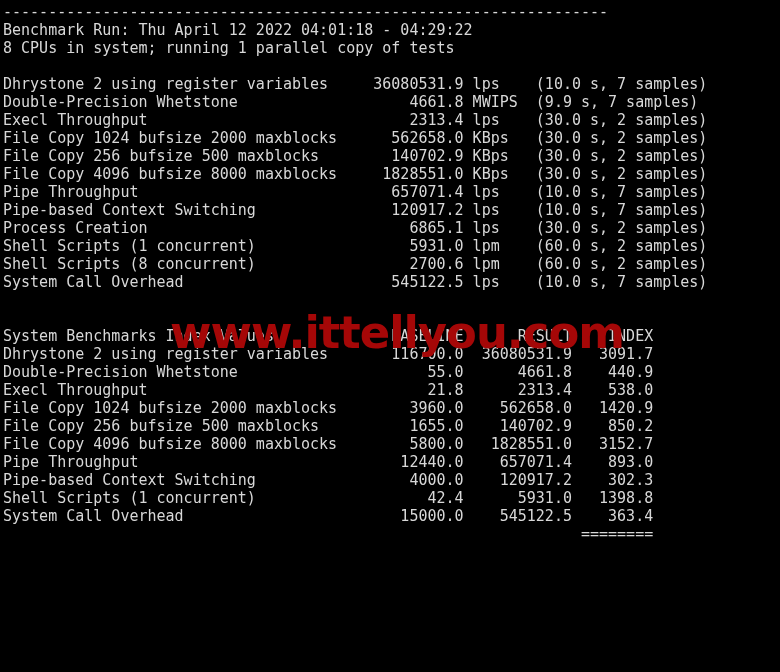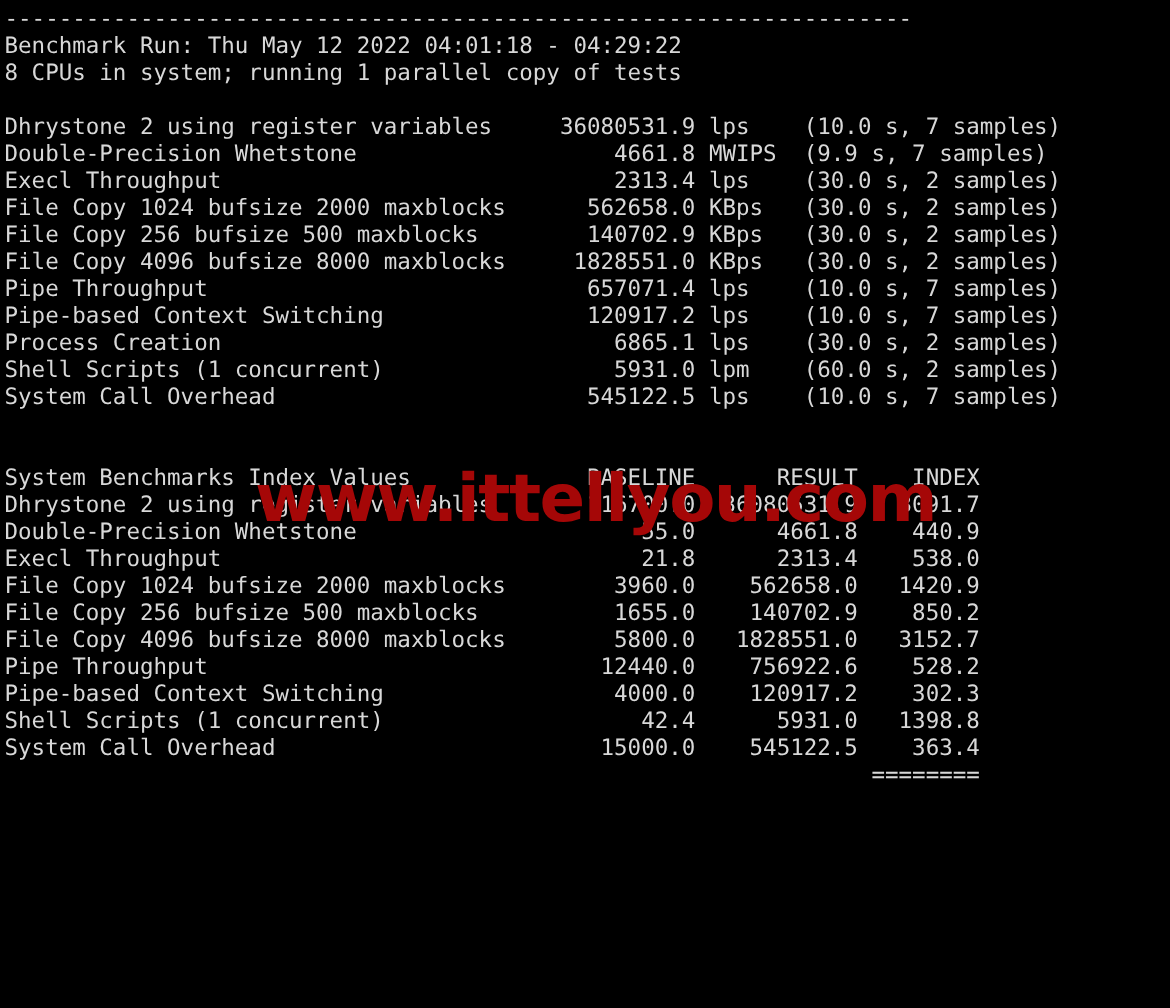--- a/index.html
+++ b/index.html
@@ -50,51 +50,52 @@
     transform: scaleX(1.02);
     transform-origin: left top;
   }
 </style>
 </head>
 <body>
 
 <div id="terminal">
 
   <pre class="term-line">-------------------------------------------------------------------</pre>
-  <pre class="term-line">Benchmark Run: Thu May 12 2022 04:01:18 - 04:29:22</pre>
+  <pre class="term-line">Benchmark Run: Thu April 12 2022 04:01:18 - 04:29:22</pre>
   <pre class="term-line">8 CPUs in system; running 1 parallel copy of tests</pre>
   <pre class="term-line blank"> </pre>
 
   <div id="results-block">
       <pre class="term-line">Dhrystone 2 using register variables     36080531.9 lps    (10.0 s, 7 samples)</pre>
       <pre class="term-line">Double-Precision Whetstone                   4661.8 MWIPS  (9.9 s, 7 samples)</pre>
       <pre class="term-line">Execl Throughput                             2313.4 lps    (30.0 s, 2 samples)</pre>
       <pre class="term-line">File Copy 1024 bufsize 2000 maxblocks      562658.0 KBps   (30.0 s, 2 samples)</pre>
       <pre class="term-line">File Copy 256 bufsize 500 maxblocks        140702.9 KBps   (30.0 s, 2 samples)</pre>
       <pre class="term-line">File Copy 4096 bufsize 8000 maxblocks     1828551.0 KBps   (30.0 s, 2 samples)</pre>
       <pre class="term-line">Pipe Throughput                            657071.4 lps    (10.0 s, 7 samples)</pre>
       <pre class="term-line">Pipe-based Context Switching               120917.2 lps    (10.0 s, 7 samples)</pre>
       <pre class="term-line">Process Creation                             6865.1 lps    (30.0 s, 2 samples)</pre>
       <pre class="term-line">Shell Scripts (1 concurrent)                 5931.0 lpm    (60.0 s, 2 samples)</pre>
+      <pre class="term-line">Shell Scripts (8 concurrent)                 2700.6 lpm    (60.0 s, 2 samples)</pre>
       <pre class="term-line">System Call Overhead                       545122.5 lps    (10.0 s, 7 samples)</pre>
     </div>
 
   <pre class="term-line blank"> </pre>
   <pre class="term-line blank"> </pre>
 
   <pre class="term-line" id="index-header">System Benchmarks Index Values             BASELINE      RESULT    INDEX</pre>
 
   <div id="index-block">
       <pre class="term-line">Dhrystone 2 using register variables       116700.0  36080531.9   3091.7</pre>
       <pre class="term-line">Double-Precision Whetstone                     55.0      4661.8    440.9</pre>
       <pre class="term-line">Execl Throughput                               21.8      2313.4    538.0</pre>
       <pre class="term-line">File Copy 1024 bufsize 2000 maxblocks        3960.0    562658.0   1420.9</pre>
       <pre class="term-line">File Copy 256 bufsize 500 maxblocks          1655.0    140702.9    850.2</pre>
       <pre class="term-line">File Copy 4096 bufsize 8000 maxblocks        5800.0   1828551.0   3152.7</pre>
-      <pre class="term-line">Pipe Throughput                             12440.0    756922.6    528.2</pre>
+      <pre class="term-line">Pipe Throughput                             12440.0    657071.4    893.0</pre>
       <pre class="term-line">Pipe-based Context Switching                 4000.0    120917.2    302.3</pre>
       <pre class="term-line">Shell Scripts (1 concurrent)                   42.4      5931.0   1398.8</pre>
       <pre class="term-line">System Call Overhead                        15000.0    545122.5    363.4</pre>
     </div>
 
   <pre class="term-line" id="score-rule">                                                                ========</pre>
   <pre class="term-line blank"> </pre>
 
   <div class="watermark">www.ittellyou.com</div>
 </div>

